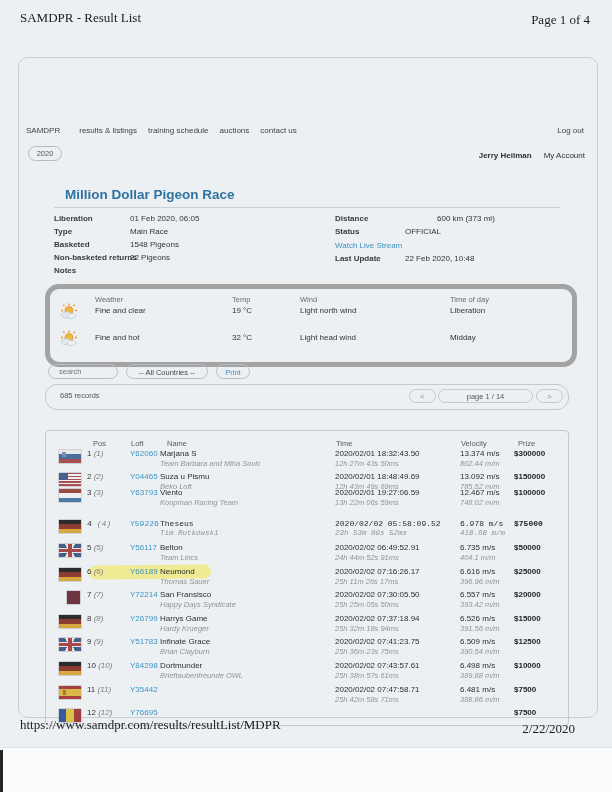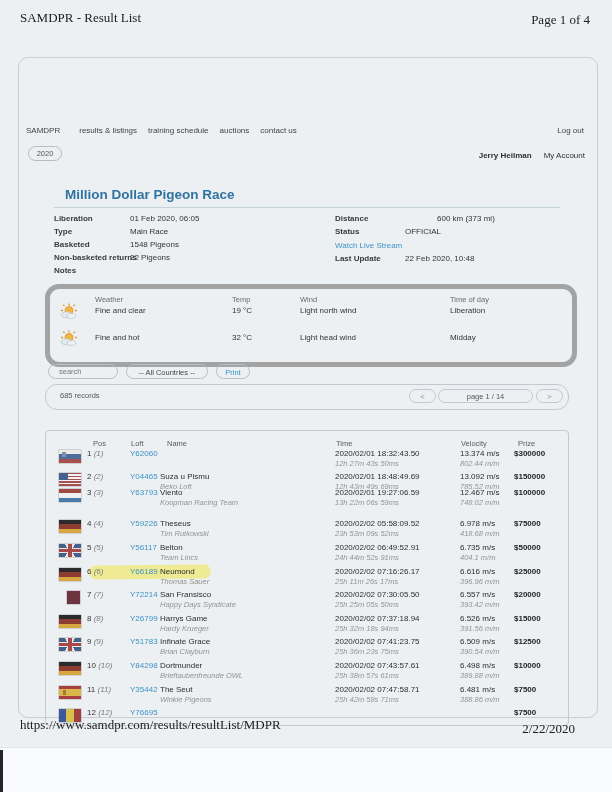--- a/index.html
+++ b/index.html
@@ -204,20 +204,24 @@
     <div class="th" style="left:121px;">Name</div>
     <div class="th" style="left:290px;">Time</div>
     <div class="th" style="left:415px;">Velocity</div>
     <div class="th" style="left:472px;">Prize</div>
     <div class="rows-host">
         <div class="trow" style="top: 17.5px;">
 
     <span class="flag flag-slovenia"></span>
     <span class="cell pos"><span class="pos-num">1</span> <span class="pos-paren">(1)</span></span>
     <a class="cell loft" href="#">Y62060</a>
+    <span class="cell name">
+            <span class="main nm">Marjana S</span>
+            <span class="sub tm">Team Barbara and Miha Sovic</span>
+          </span>
     <span class="cell time">
             <span class="main t1">2020/02/01 18:32:43.50</span>
             <span class="sub t2">12h 27m 43s 50ms</span>
           </span>
     <span class="cell vel">
             <span class="main v1">13.374 m/s</span>
             <span class="sub v2">802.44 m/m</span>
           </span>
     <span class="cell prize">$300000</span>
   </div>
@@ -252,21 +256,21 @@
     <span class="cell time">
             <span class="main t1">2020/02/01 19:27:06.59</span>
             <span class="sub t2">13h 22m 06s 59ms</span>
           </span>
     <span class="cell vel">
             <span class="main v1">12.467 m/s</span>
             <span class="sub v2">748.02 m/m</span>
           </span>
     <span class="cell prize">$100000</span>
   </div>
-        <div class="trow" style="top: 88.3px;">
+        <div class="trow" style="top: 88.3px; font-family: Liberation Mono, monospace;">
 
     <span class="flag flag-germany"></span>
     <span class="cell pos"><span class="pos-num">4</span> <span class="pos-paren">(4)</span></span>
     <a class="cell loft" href="#">Y59226</a>
     <span class="cell name">
             <span class="main nm">Theseus</span>
             <span class="sub tm">Tim Rutkowski</span>
           </span>
     <span class="cell time">
             <span class="main t1">2020/02/02 05:58:09.52</span>
@@ -390,24 +394,20 @@
             <span class="main v1">6.498 m/s</span>
             <span class="sub v2">389.88 m/m</span>
           </span>
     <span class="cell prize">$10000</span>
   </div>
         <div class="trow" style="top: 253.5px;">
 
     <span class="flag flag-spain"></span>
     <span class="cell pos"><span class="pos-num">11</span> <span class="pos-paren">(11)</span></span>
     <a class="cell loft" href="#">Y35442</a>
-    <span class="cell name">
-            <span class="main nm">The Seut</span>
-            <span class="sub tm">Winkie Pigeons</span>
-          </span>
     <span class="cell time">
             <span class="main t1">2020/02/02 07:47:58.71</span>
             <span class="sub t2">25h 42m 58s 71ms</span>
           </span>
     <span class="cell vel">
             <span class="main v1">6.481 m/s</span>
             <span class="sub v2">388.86 m/m</span>
           </span>
     <span class="cell prize">$7500</span>
   </div>

